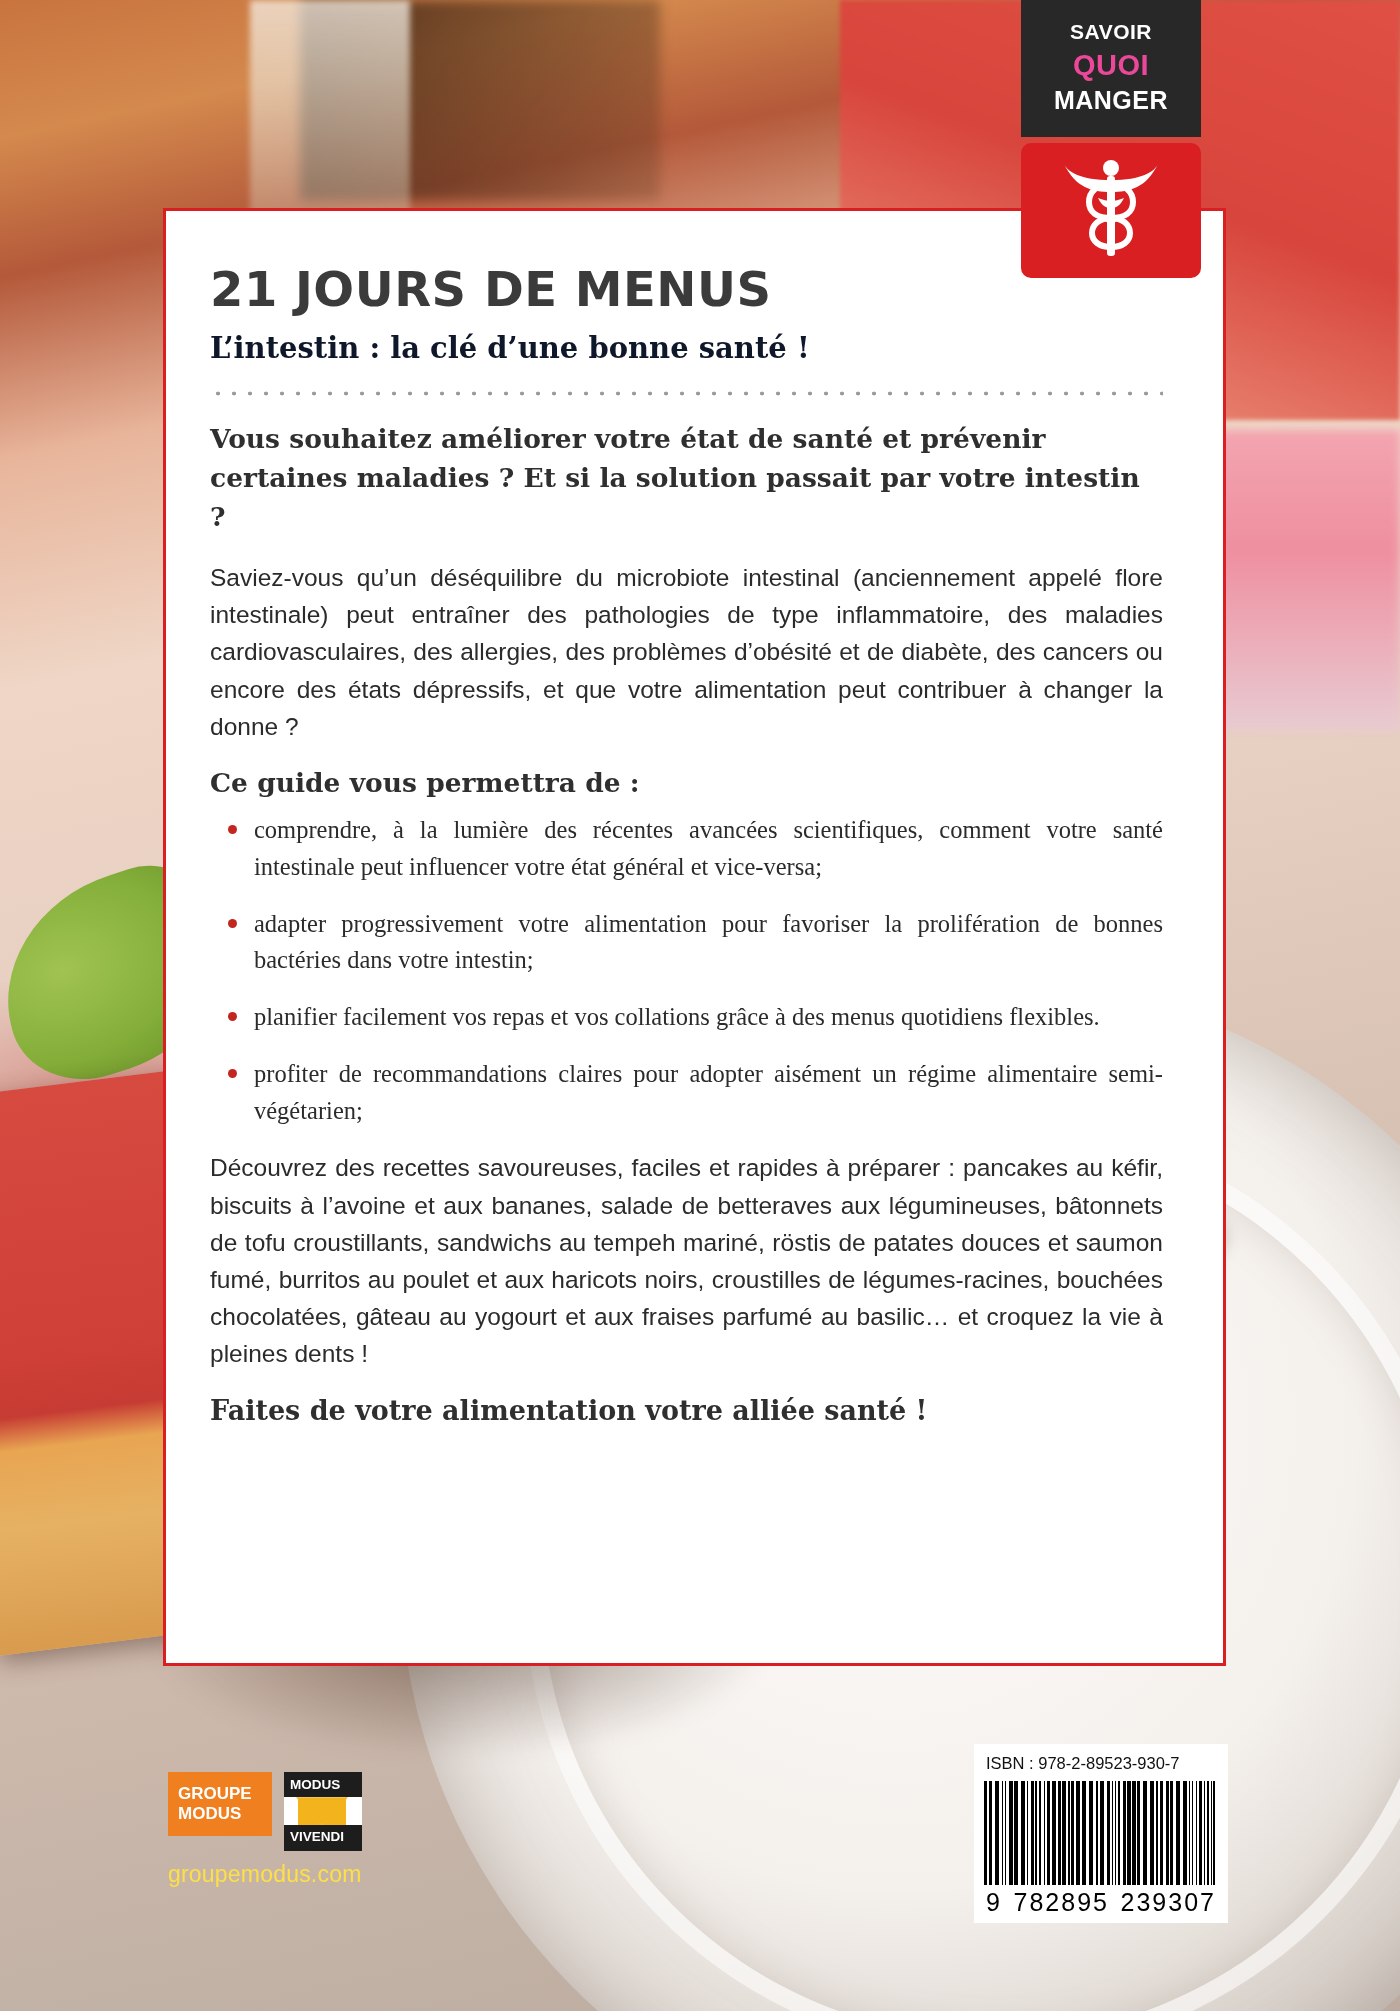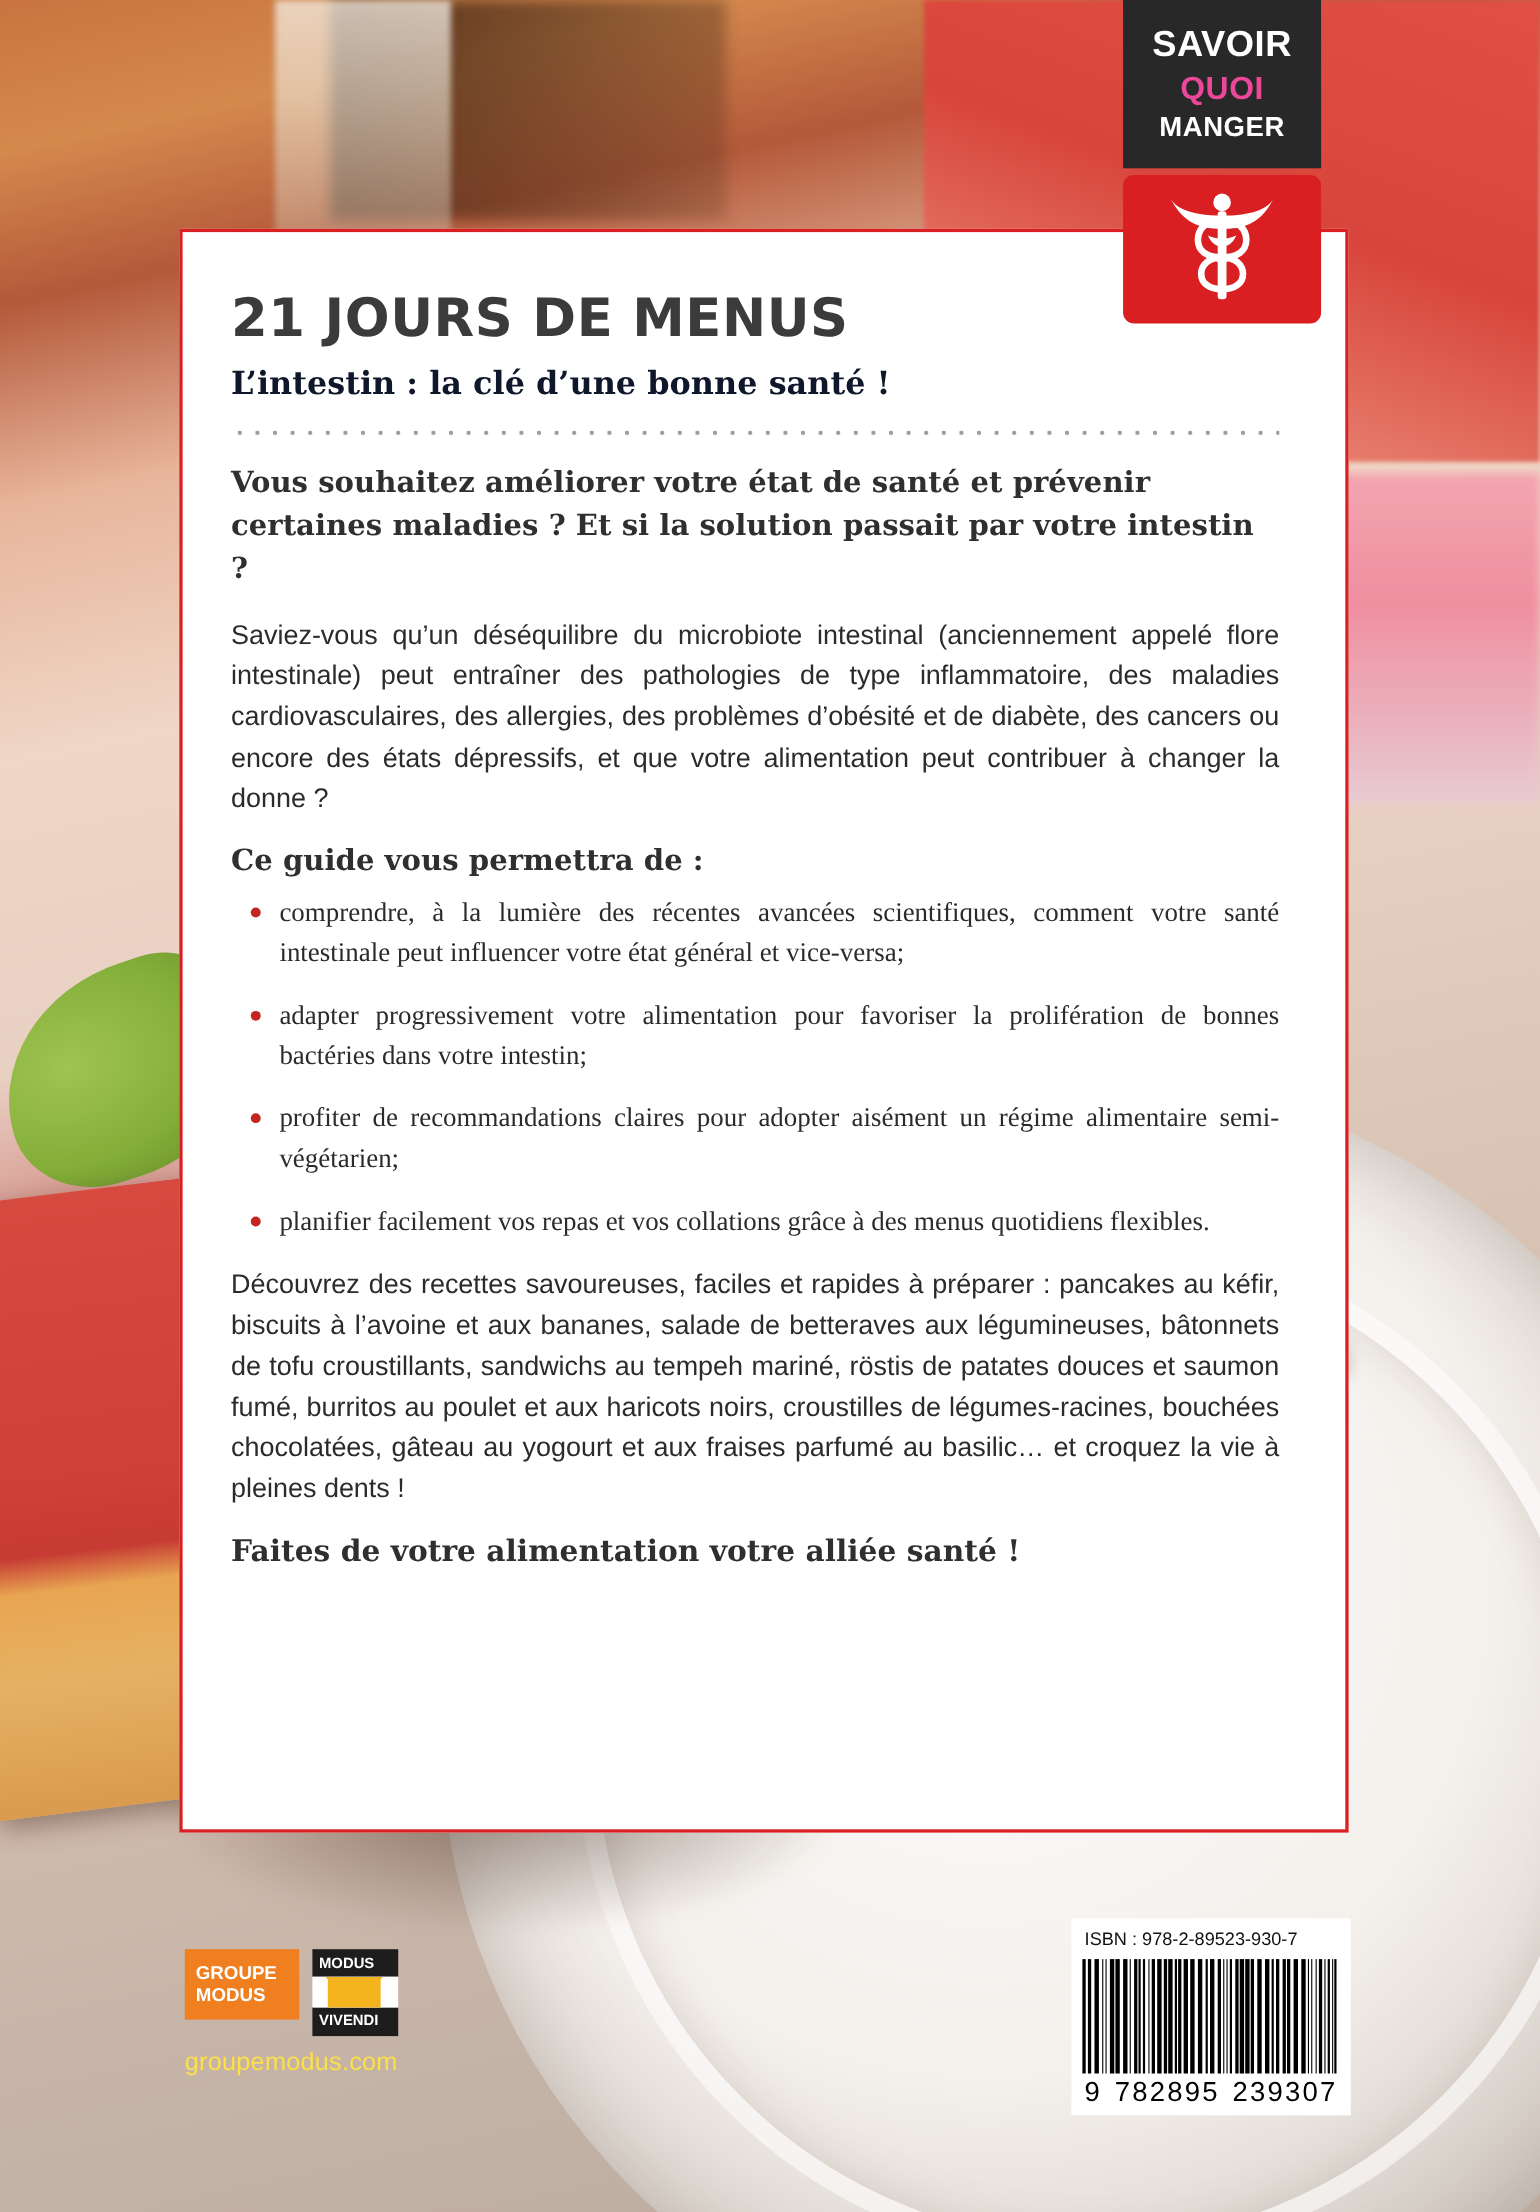--- a/index.html
+++ b/index.html
@@ -151,21 +151,21 @@
   }
   .badge-title {
     background: #282828;
     color: #ffffff;
     text-align: center;
     padding: 18px 6px 20px;
     font-weight: bold;
     line-height: 1.32;
     letter-spacing: 0.5px;
   }
-  .badge-title .l1 { font-size: 33px; display: block; }
+  .badge-title .l1 { font-size: 21px; display: block; }
   .badge-title .l2 { font-size: 29px; display: block; color: #ec4899; }
   .badge-title .l3 { font-size: 25px; display: block; }
   .badge-logo {
     margin-top: 6px;
     width: 180px;
     height: 135px;
     background: #d91f21;
     border-radius: 10px;
     display: flex;
     align-items: center;
@@ -423,22 +423,22 @@
 
   <p class="lead">Vous souhaitez améliorer votre état de santé et prévenir certaines maladies ? Et si la solution passait par votre intestin ?</p>
 
   <p class="para">Saviez-vous qu’un déséquilibre du microbiote intestinal (anciennement appelé flore intestinale) peut entraîner des pathologies de type inflammatoire, des maladies cardiovasculaires, des allergies, des problèmes d’obésité et de diabète, des cancers ou encore des états dépressifs, et que votre alimentation peut contribuer à changer la donne ?</p>
 
   <p class="subhead">Ce guide vous permettra de :</p>
 
   <ul class="bullets">
     <li>comprendre, à la lumière des récentes avancées scientifiques, comment votre santé intestinale peut influencer votre état général et vice-versa;</li>
     <li>adapter progressivement votre alimentation pour favoriser la prolifération de bonnes bactéries dans votre intestin;</li>
+    <li>planifier facilement vos repas et vos collations grâce à des menus quotidiens flexibles.</li>
     <li>profiter de recommandations claires pour adopter aisément un régime alimentaire semi-végétarien;</li>
-    <li>planifier facilement vos repas et vos collations grâce à des menus quotidiens flexibles.</li>
   </ul>
 
   <p class="para">Découvrez des recettes savoureuses, faciles et rapides à préparer : pancakes au kéfir, biscuits à l’avoine et aux bananes, salade de betteraves aux légumineuses, bâtonnets de tofu croustillants, sandwichs au tempeh mariné, röstis de patates douces et saumon fumé, burritos au poulet et aux haricots noirs, croustilles de légumes-racines, bouchées chocolatées, gâteau au yogourt et aux fraises parfumé au basilic… et croquez la vie à pleines dents !</p>
 
   <p class="closing">Faites de votre alimentation votre alliée santé !</p>
 </div>
 
 <div class="publisher">
   <div class="pub-row">
     <div class="pub-modus">

